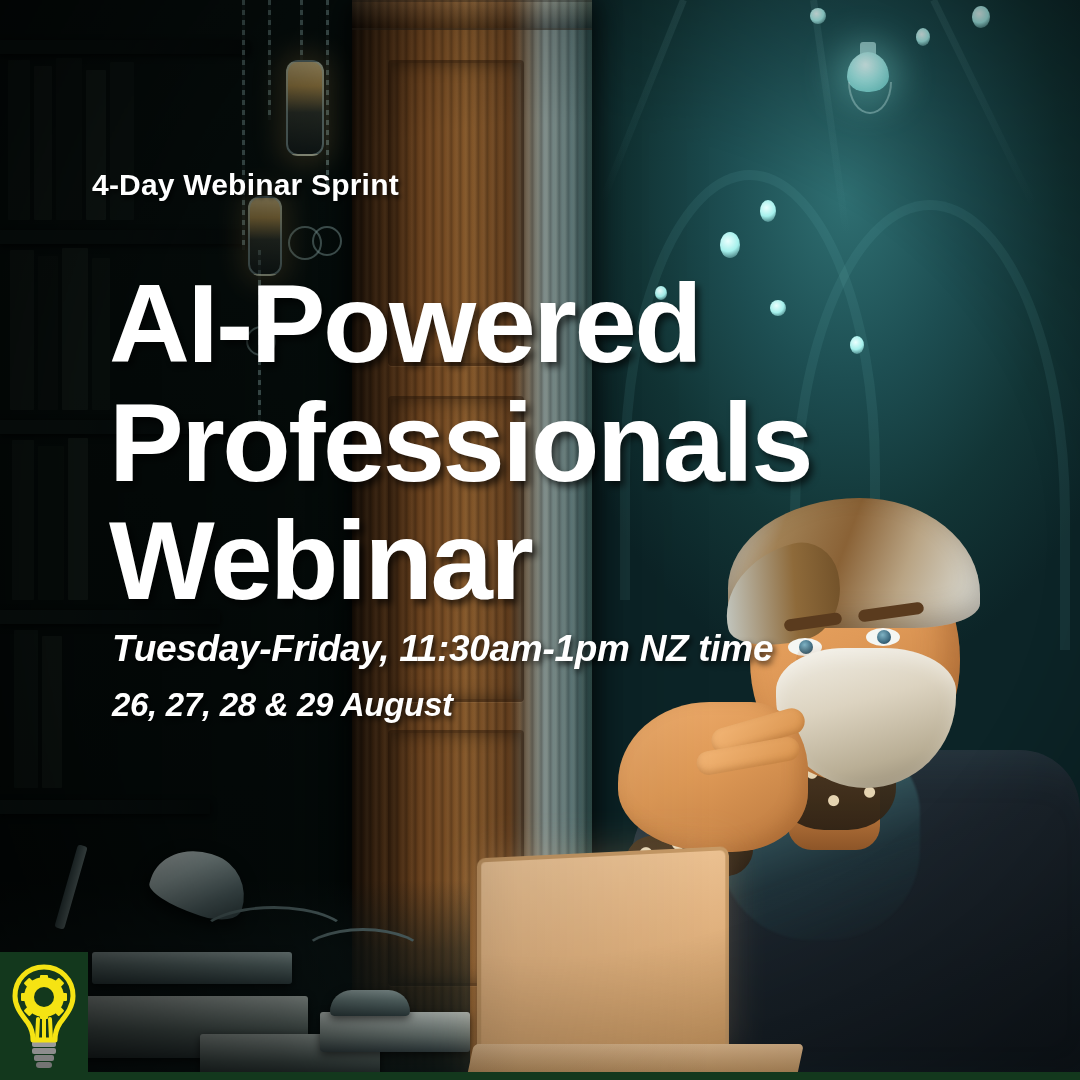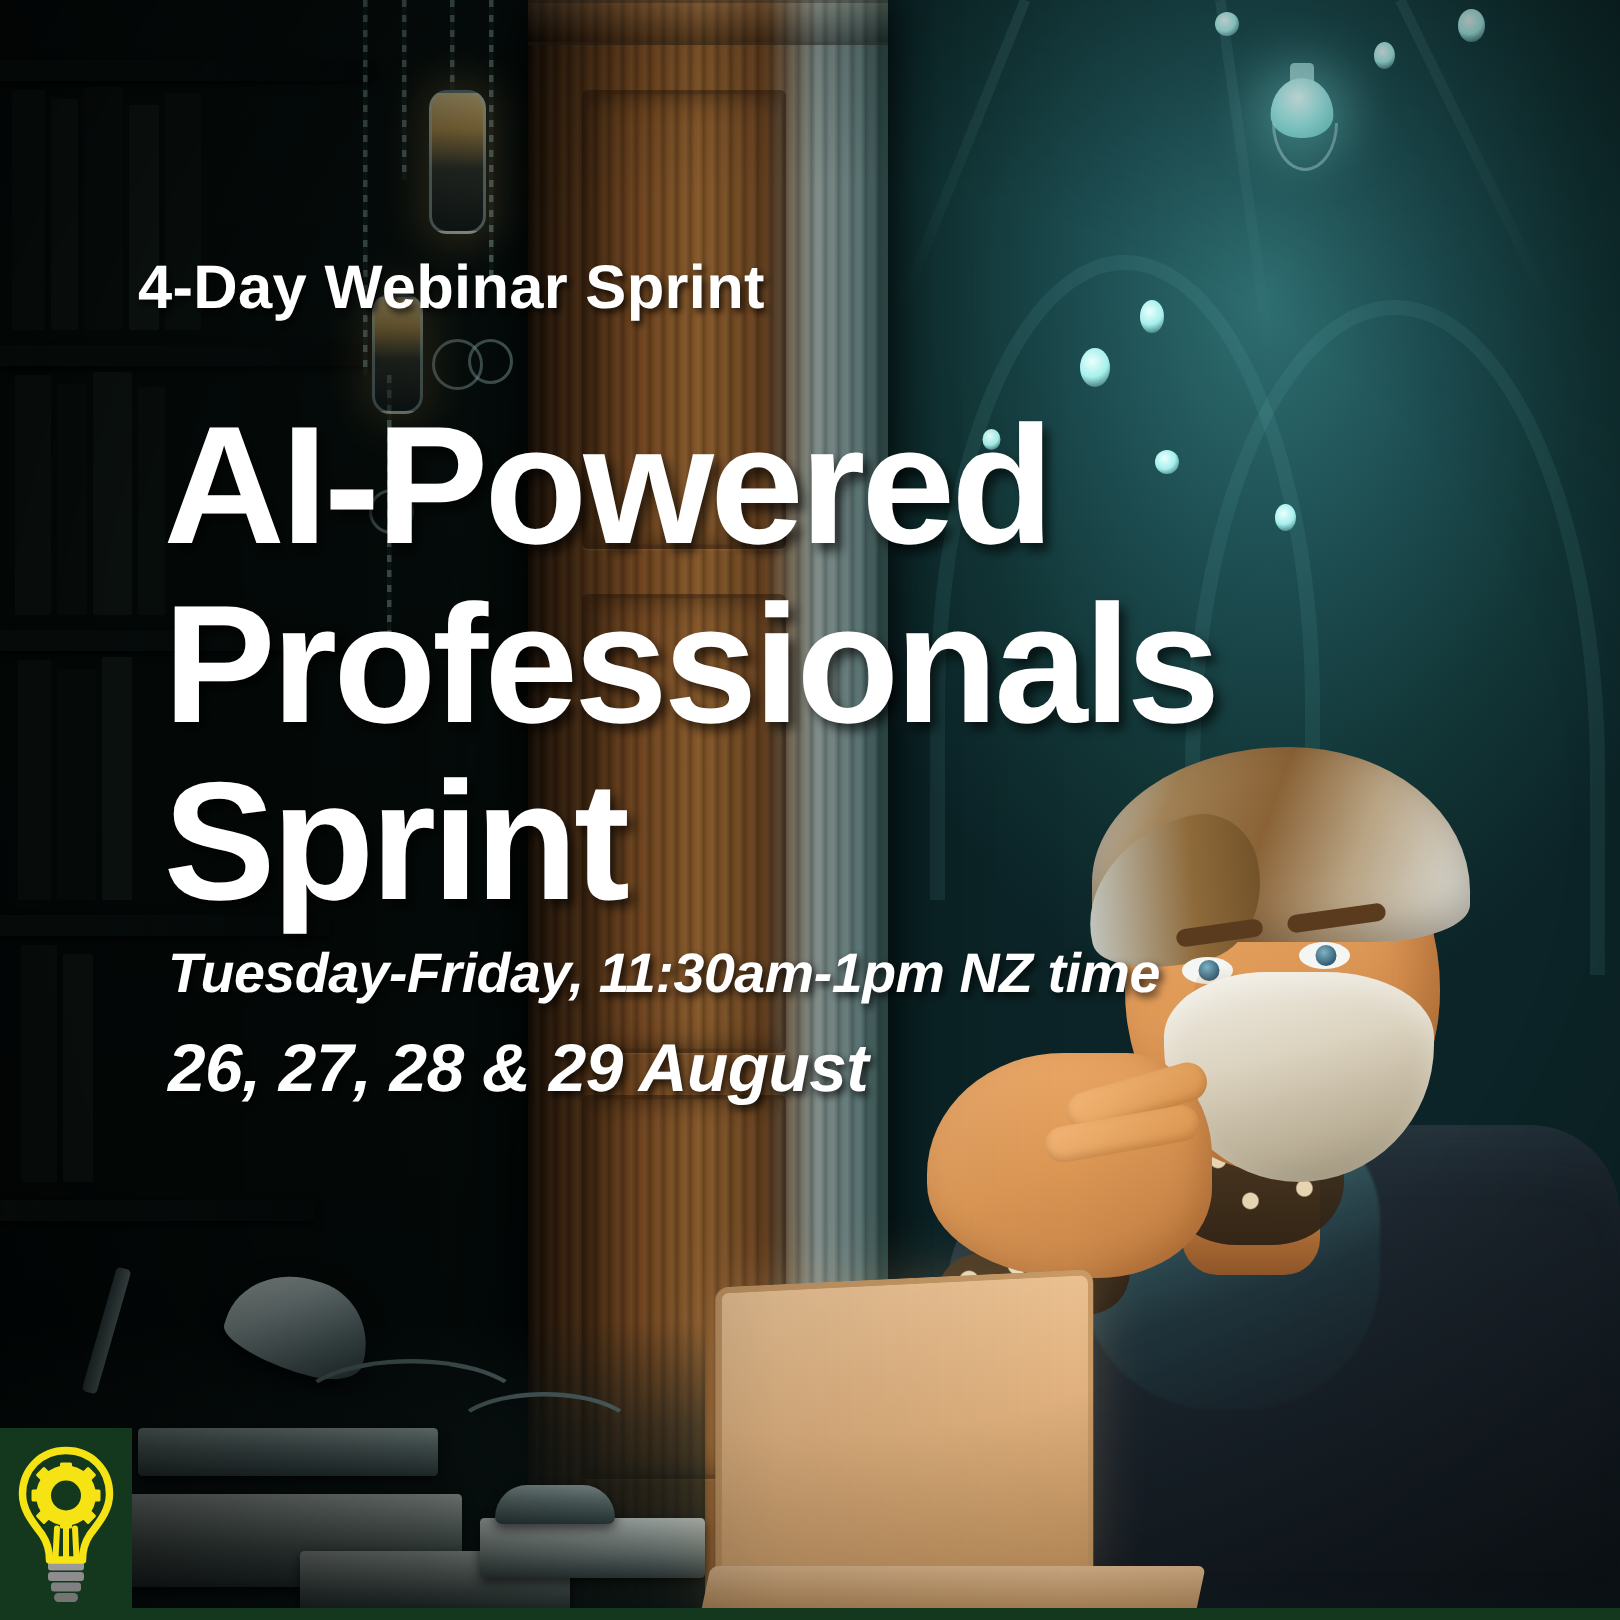--- a/index.html
+++ b/index.html
@@ -324,21 +324,21 @@
 
   
   .content {
     position: absolute;
     left: 92px; top: 0;
     width: 860px; height: 100%;
   }
   .eyebrow {
     position: absolute;
     top: 168px;
-    font-size: 41px;
+    font-size: 30px;
     font-weight: 700;
     color: #ffffff;
     letter-spacing: .2px;
     text-shadow: 2px 3px 5px rgba(0,0,0,.75);
     white-space: nowrap;
   }
   .headline {
     position: absolute;
     top: 248px;
     font-size: 112px;
@@ -357,21 +357,21 @@
   }
   .detail-line {
     font-style: italic;
     font-weight: 700;
     color: #ffffff;
     text-shadow: 2px 3px 6px rgba(0,0,0,.78);
     white-space: nowrap;
     letter-spacing: -.3px;
   }
   .detail-line.small { font-size: 37px; margin-bottom: 16px; }
-  .detail-line.big   { font-size: 45px; margin-bottom: 16px; }
+  .detail-line.big   { font-size: 33px; margin-bottom: 16px; }
 
   
   .logo-badge {
     position: absolute;
     left: 0; top: 952px;
     width: 88px; height: 128px;
     background: #13381d;
     display: flex;
     align-items: center;
     justify-content: center;
@@ -492,21 +492,21 @@
     <div class="vignette"></div>
   </div>
 
   <div class="content">
 
     <div class="eyebrow">4-Day Webinar Sprint</div>
 
     <h1 class="headline">
       <span>AI-Powered</span>
       <span>Professionals</span>
-      <span>Sprint</span>
+      <span>Webinar</span>
     </h1>
 
     <div class="details">
       <div class="detail-line small">Tuesday-Friday, 11:30am-1pm NZ time</div>
       <div class="detail-line big">26, 27, 28 &amp; 29 August</div>
     </div>
   </div>
 
   <div class="logo-badge">
     <svg width="74" height="110" viewBox="0 0 74 110">

